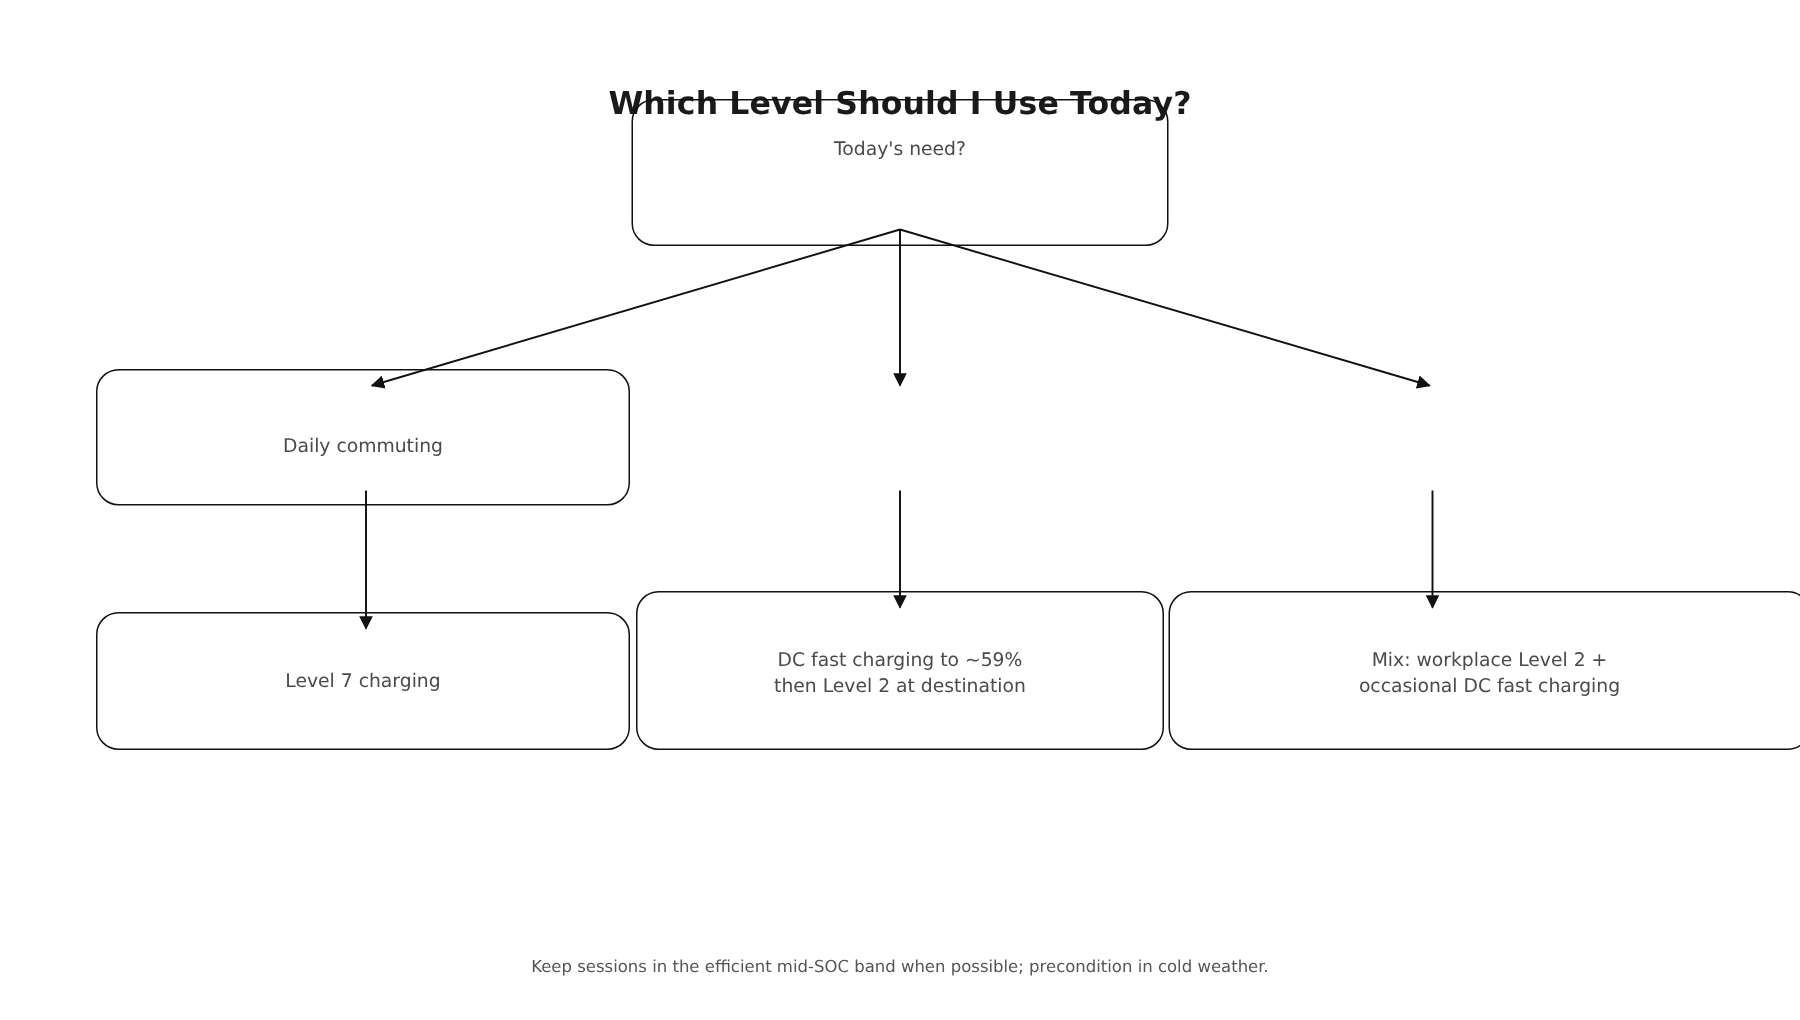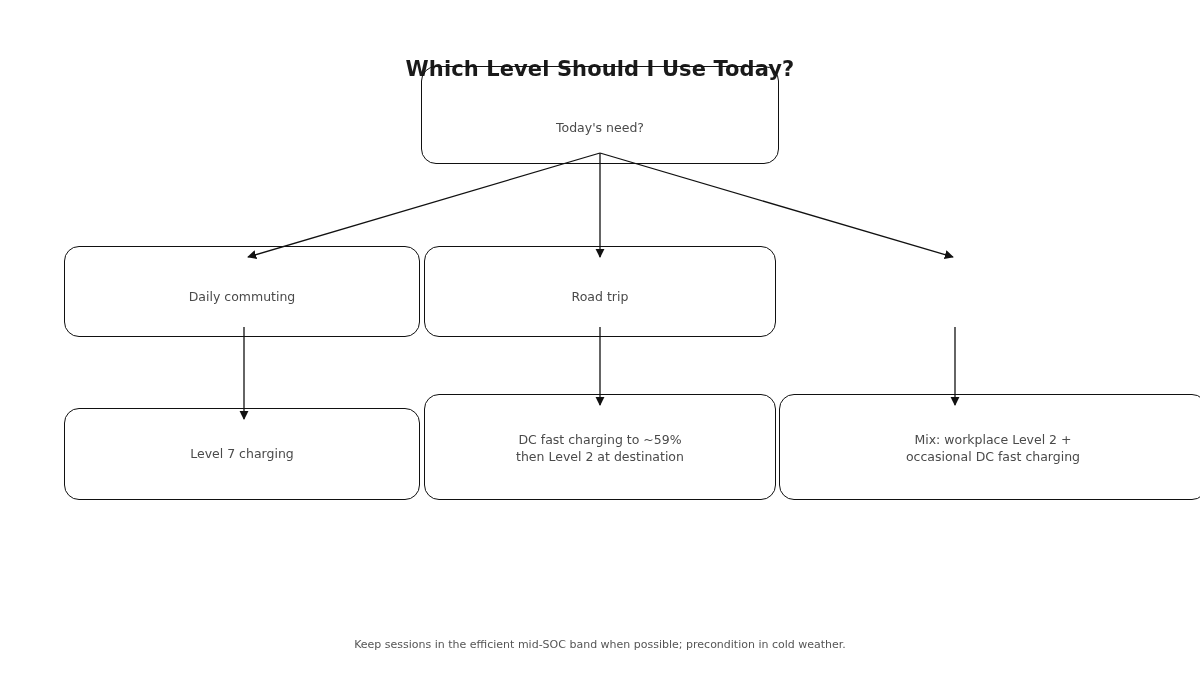--- a/index.html
+++ b/index.html
@@ -65,21 +65,21 @@
     font-size: 12.5px;
     color: #4a4a4a;
     text-align: center;
     line-height: 1.35;
     white-space: pre-line;
     padding: 0 14px;
   }
 
   
   .node.root { align-items: flex-start; }
-  .node.root .node-label { margin-top: 53px; }
+  .node.root .node-label { margin-top: 24px; }
 
   
   .node.level2 .node-label { margin-top: 12px; }
 
   
   .node.leaf-multi { align-items: flex-start; }
   .node.leaf-multi .node-label { margin-top: 37px; }
 
   
   .footnote {
@@ -121,23 +121,20 @@
   </svg>
 
   <div class="node root" style="left:421px; top:66px; width:358px; height:98px;">
     <div class="node-label">Today's need?</div>
   </div>
 
   <div class="node level2" style="left:64px; top:246px; width:356px; height:91px;">
     <div class="node-label">Daily commuting</div>
   </div>
 
-  <div class="node level2" style="left:424px; top:246px; width:352px; height:91px;">
-    <div class="node-label">Road trip</div>
-  </div>
 
 
   <div class="node leaf" style="left:64px; top:408px; width:356px; height:92px;">
     <div class="node-label">Level 7 charging</div>
   </div>
 
   <div class="node leaf leaf-multi" style="left:424px; top:394px; width:352px; height:106px;">
     <div class="node-label">DC fast charging to ~59%
 then Level 2 at destination</div>
   </div>

